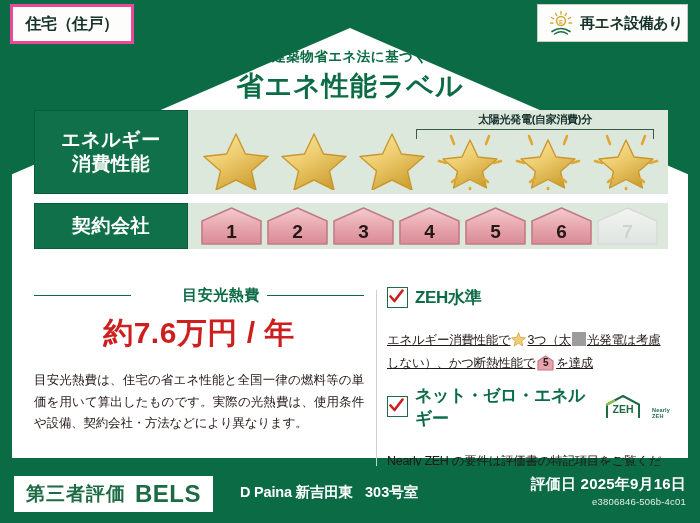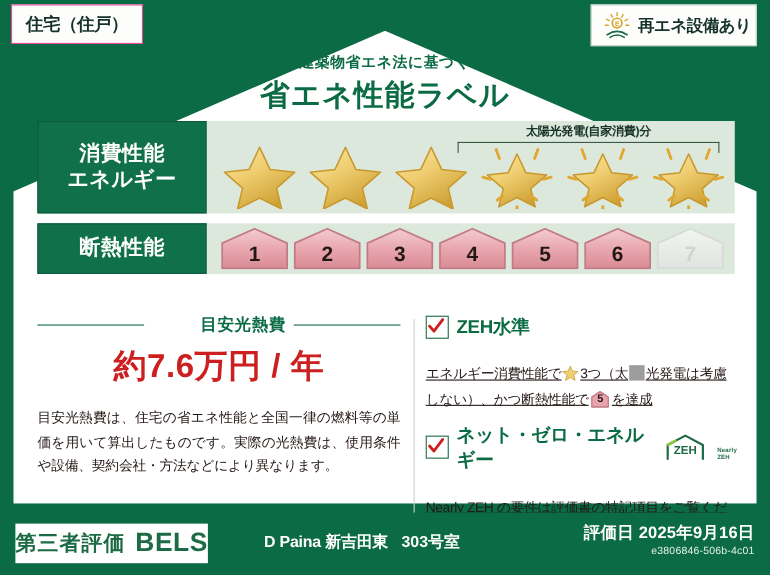--- a/index.html
+++ b/index.html
@@ -10,21 +10,21 @@
   }
   #label-root{position:relative;width:700px;height:523px;background:#0a6b45;overflow:hidden;}
 
   
   .edge-left{position:absolute;left:0;top:0;width:12px;height:523px;background:#0a6b45;}
   .edge-right{position:absolute;right:0;top:0;width:12px;height:523px;background:#0a6b45;}
 
   
   .cat-chip{
     position:absolute;left:10px;top:4px;width:118px;height:34px;
-    background:#fdfdfb;border:1px solid #ec4899;
+    background:#fdfdfb;border:3px solid #ec4899;
     display:flex;align-items:center;justify-content:center;
     font-size:16px;font-weight:bold;color:#15312a;letter-spacing:-0.5px;
   }
   
   .re-badge{
     position:absolute;right:12px;top:4px;height:36px;
     background:#fdfdfb;border:1px solid #c7cec8;
     display:flex;align-items:center;gap:6px;padding:0 4px 0 10px;
   }
   .re-badge .re-text{font-size:15px;font-weight:bold;color:#15312a;letter-spacing:-0.5px;}
@@ -106,21 +106,21 @@
   .redact{display:inline-block;width:14px;height:14px;background:#9c9c9c;vertical-align:-2px;margin:0 1px;}
   .inline-house{display:inline-block;vertical-align:-4px;margin:0 2px;position:relative;width:17px;height:16px;}
   .inline-house .n{position:absolute;left:0;right:0;bottom:0px;text-align:center;font-size:10px;font-weight:bold;color:#231815;}
   .zeh-logo{display:inline-flex;align-items:flex-end;gap:10px;vertical-align:-6px;margin-left:4px;}
   .zeh-logo .nearly{font-size:5.5px;font-weight:bold;color:#1d6b45;line-height:1.05;letter-spacing:0.2px;}
 
   
   .footer{position:absolute;left:0;bottom:0;width:700px;height:57px;background:#0a6b45;}
   .bels-box{
     position:absolute;left:14px;top:10px;height:36px;background:#fff;
-    display:flex;align-items:center;gap:9px;padding:0 0;
+    display:flex;align-items:center;gap:9px;padding:0 12px;
   }
   .bels-jp{font-size:19px;font-weight:bold;color:#1d6b45;letter-spacing:1px;}
   .bels-en{font-size:24px;font-weight:bold;color:#1d6b45;letter-spacing:0.5px;}
   .bldg-name{
     position:absolute;left:240px;top:17px;font-size:14.5px;color:#fff;font-weight:bold;letter-spacing:-0.2px;
   }
   .room-no{position:absolute;left:365px;top:17px;font-size:14.5px;color:#fff;font-weight:bold;}
   .eval{position:absolute;right:14px;top:9px;text-align:right;}
   .eval-date{font-size:15px;color:#fff;font-weight:bold;letter-spacing:0.2px;}
   .eval-id{font-size:9.5px;color:#e4efe9;margin-top:2px;letter-spacing:0.2px;}
@@ -164,22 +164,22 @@
 
     <div class="title-wrap">
       <div class="title-sub">建築物省エネ法に基づく</div>
       <div class="title-main">省エネ性能ラベル</div>
     </div>
 
     <div class="rows">
 
       <div class="rate-row">
         <div class="rate-label">
+          <span>エネルギー</span>
           <span>消費性能</span>
-          <span>エネルギー</span>
         </div>
         <div class="rate-body energy-body">
 
           <div class="solar-note">
             <div class="solar-note-text">太陽光発電(自家消費)分</div>
             <div class="solar-bracket"></div>
           </div>
 
           <div class="stars">
 
@@ -247,21 +247,21 @@
                   <path d="M38 60 L38 62"></path>
                 </g>
               </svg>
             </div>
           </div>
         </div>
       </div>
 
       <div class="rate-row">
         <div class="rate-label small">
-          <span>断熱性能</span>
+          <span>契約会社</span>
         </div>
         <div class="rate-body insul-body">
           <div class="houses">
             <div class="house">
               <svg width="63" height="38" viewBox="0 0 63 38">
                 <defs>
                   <linearGradient id="hp" x1="0" y1="0" x2="0" y2="1">
                     <stop offset="0%" stop-color="#f3ccd0"></stop>
                       <stop offset="55%" stop-color="#e7a4ac"></stop>
                     <stop offset="100%" stop-color="#d98b95"></stop>

